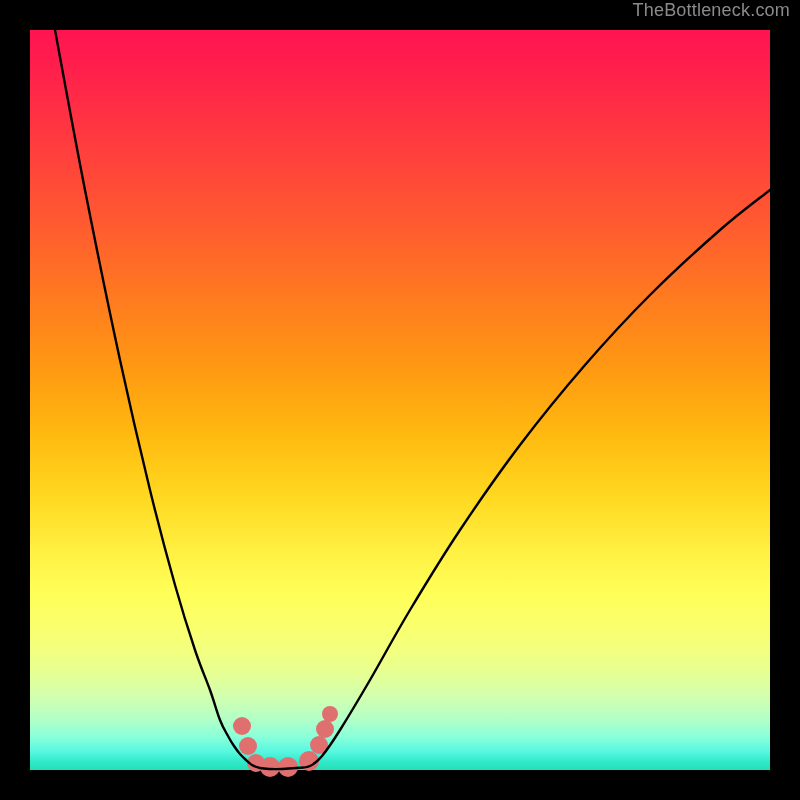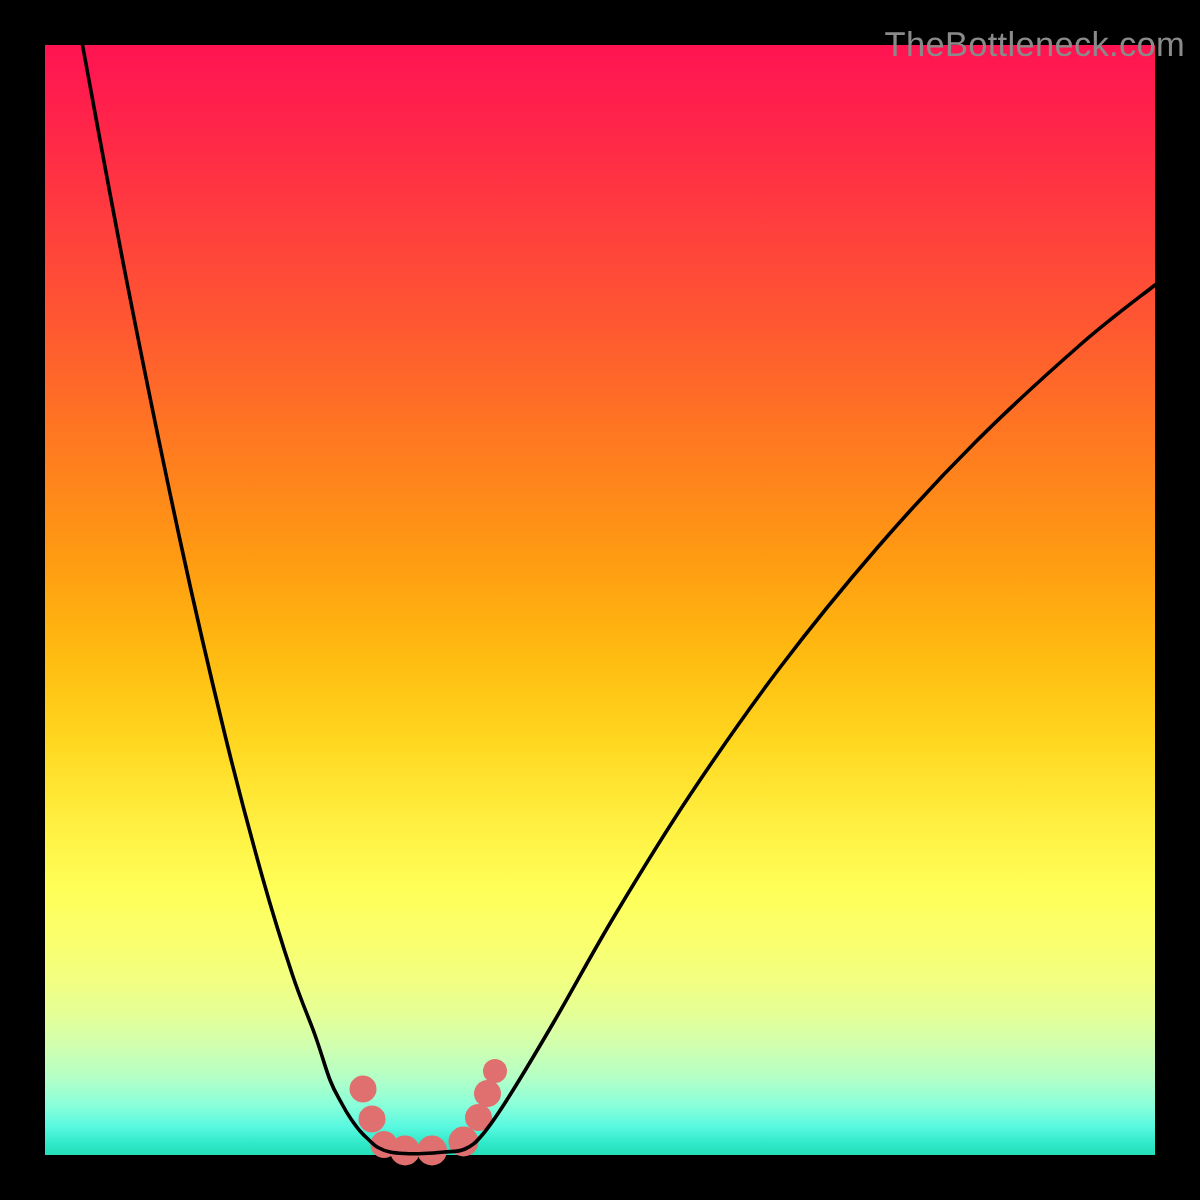--- a/index.html
+++ b/index.html
@@ -54,24 +54,24 @@
     height: 740px;
     overflow: visible;
   }
   .curve-path {
     fill: none;
     stroke-linecap: round;
     stroke-linejoin: round;
   }
   .watermark {
     position: absolute;
-    top: 16px;
+    top: 0;
     right: 10px;
     font-family: Arial, Helvetica, sans-serif;
-    font-size: 23px;
+    font-size: 18px;
     color: #8a8a8a;
     letter-spacing: 0.2px;
     user-select: none;
     text-align: center;
   }
 </style>
 </head>
 <body>
 
 <div class="stage">

